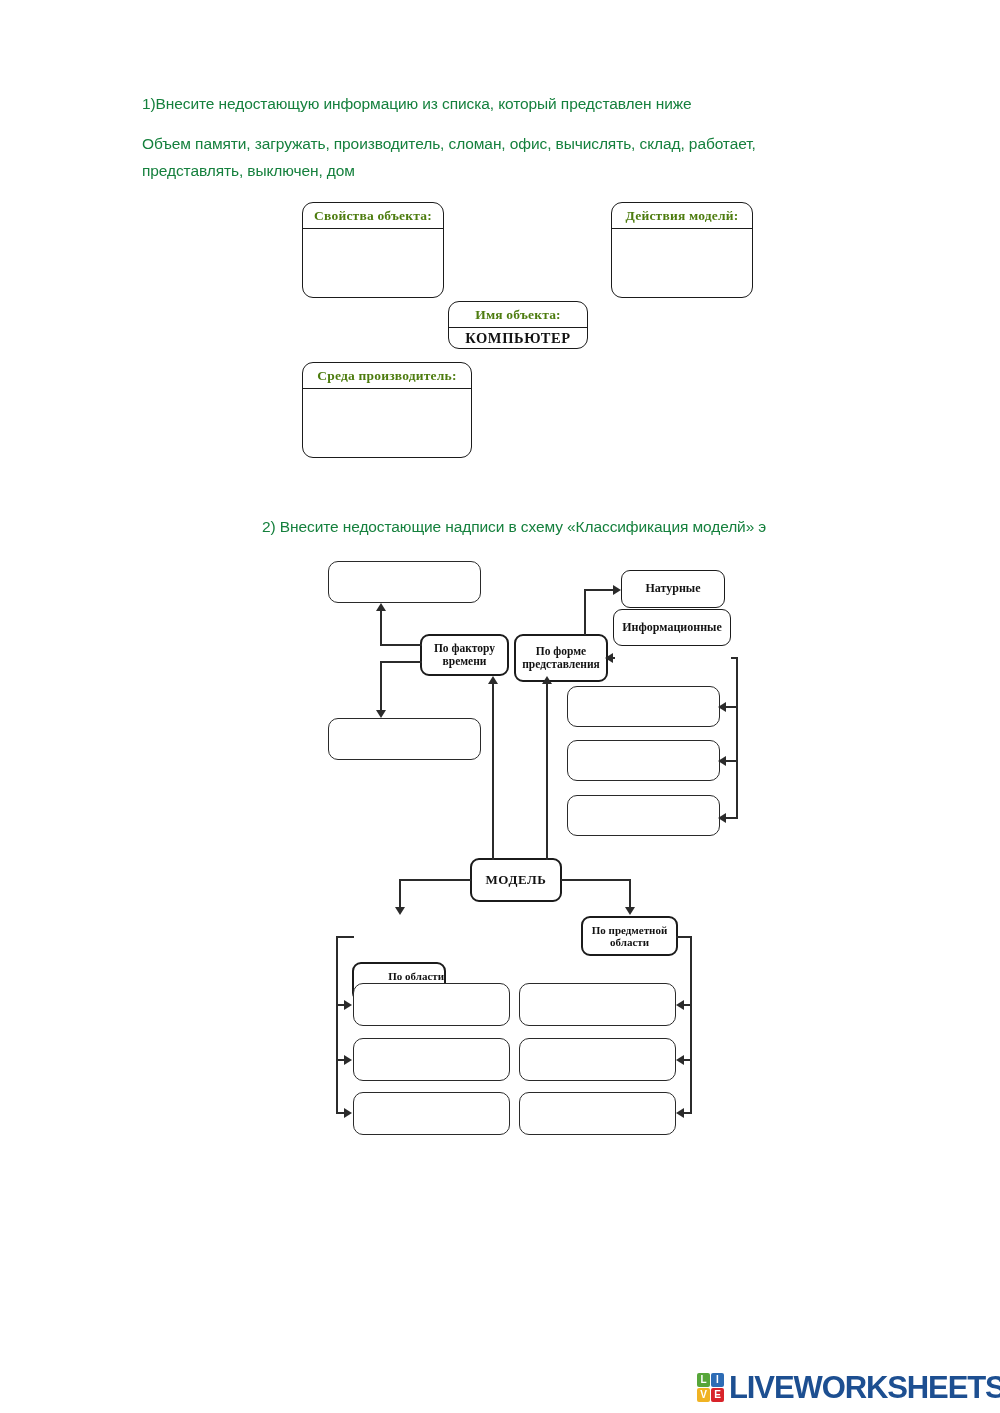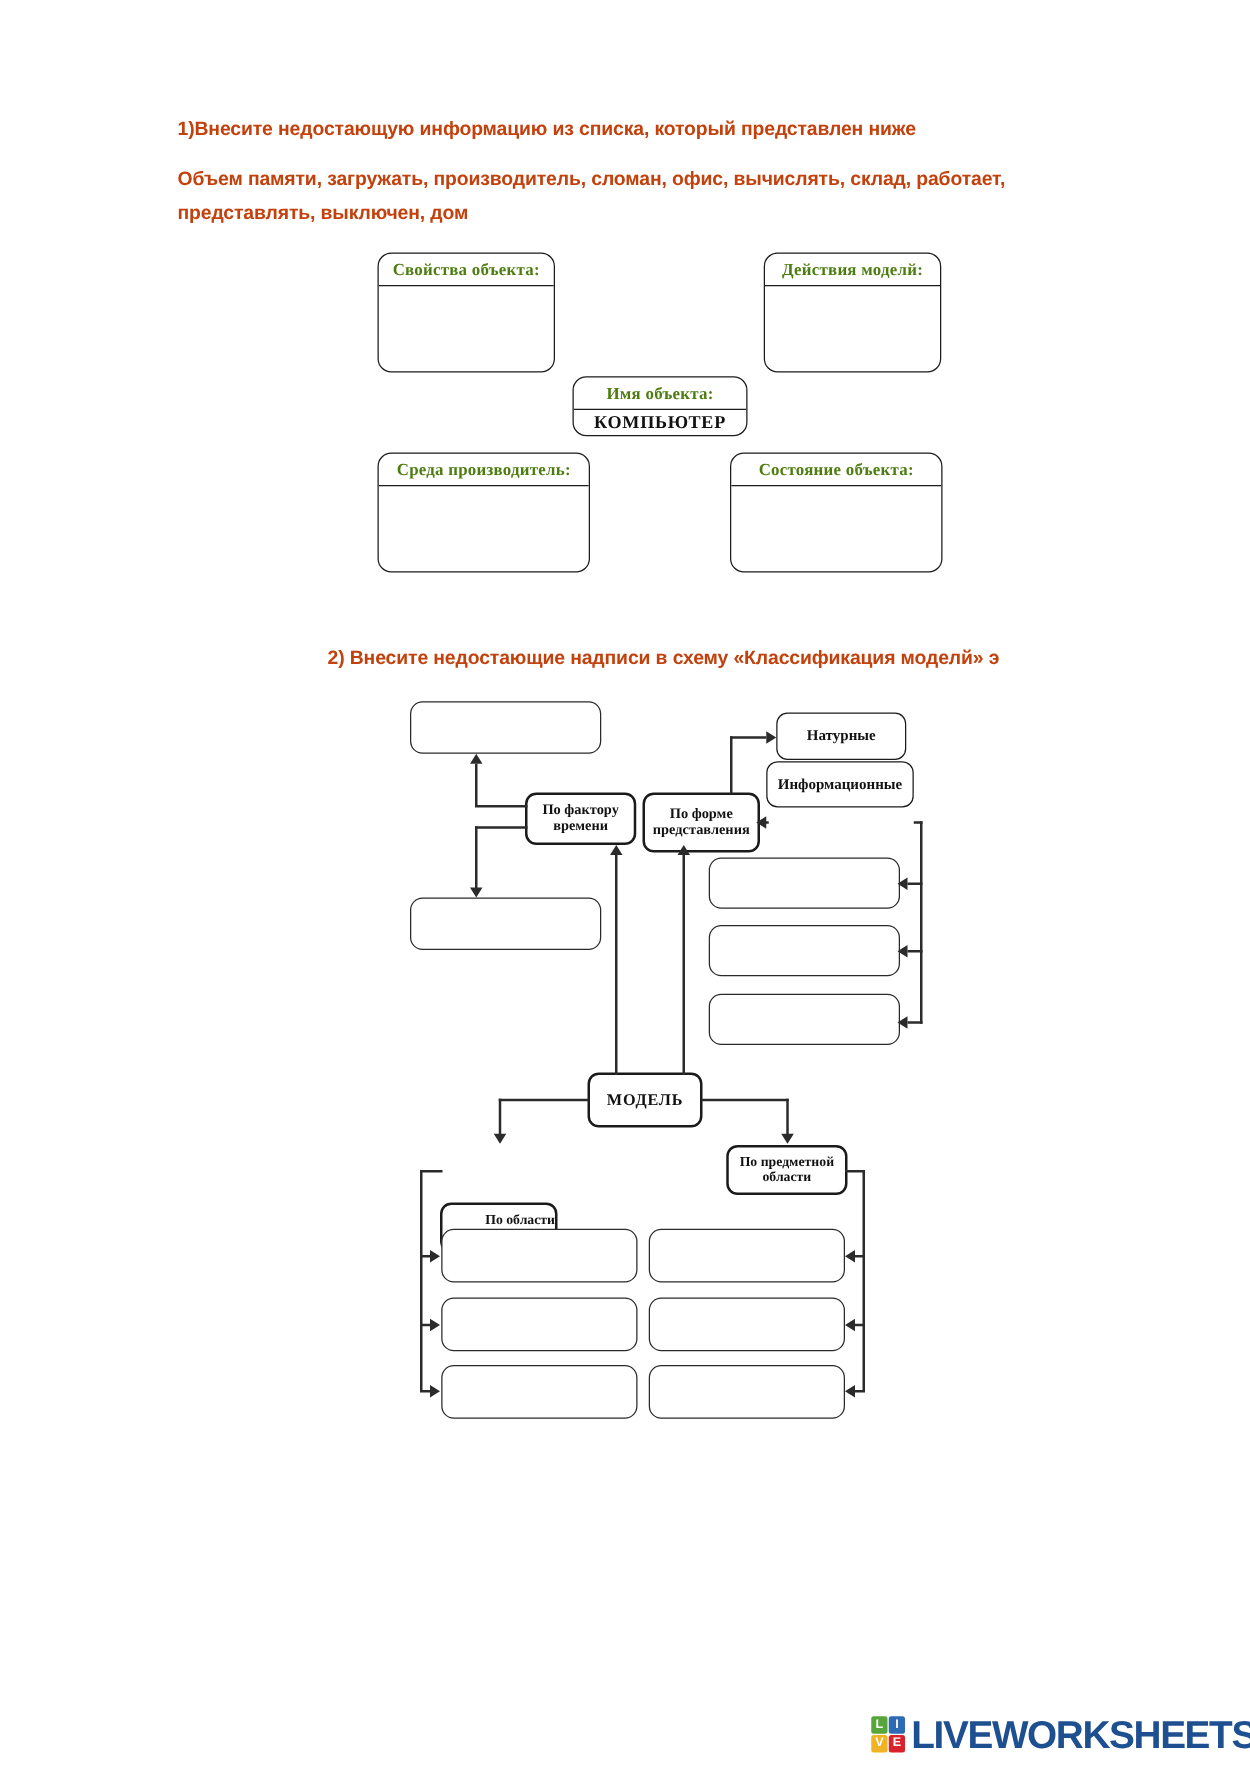--- a/index.html
+++ b/index.html
@@ -15,23 +15,22 @@
     color: #1a1a1a;
     overflow: hidden;
   }
 
   
   .sheet-text {
     position: absolute;
     font-family: "Liberation Sans", sans-serif;
     font-size: 15.5px;
     line-height: 1.75;
-    color: #c2410c;
+    color: #15803d;
     letter-spacing: -0.1px;
-    font-weight: bold;
   }
   #task1-title { left: 142px; top: 90px; width: 760px; }
   #task1-wordbank { left: 142px; top: 130px; width: 700px; }
   #task2-title { left: 262px; top: 513px; width: 700px; font-size: 15.5px; }
 
   
   .diagram { position: absolute; }
 
   .node {
     position: absolute;
@@ -174,34 +173,30 @@
   <div class="card" style="left:302px; top:202px; width:142px; height:96px;">
     <div class="card-head">Свойства объекта:</div>
     <div class="card-body"></div>
   </div>
 
   <div class="card" style="left:611px; top:202px; width:142px; height:96px;">
     <div class="card-head">Действия моделй:</div>
     <div class="card-body"></div>
   </div>
 
-  <div class="card" style="left:458px; top:301px; width:140px; height:48px;">
+  <div class="card" style="left:448px; top:301px; width:140px; height:48px;">
     <div class="card-head">Имя объекта:</div>
     <div class="card-body">КОМПЬЮТЕР</div>
   </div>
 
   <div class="card" style="left:302px; top:362px; width:170px; height:96px;">
     <div class="card-head">Среда производитель:</div>
     <div class="card-body"></div>
   </div>
 
-  <div class="card" style="left:584px; top:362px; width:170px; height:96px;">
-    <div class="card-head">Состояние объекта:</div>
-    <div class="card-body"></div>
-  </div>
 </div>
 
 <div class="sheet-text" id="task2-title">2) Внесите недостающие надписи в схему «Классификация моделй» э</div>
 
 <div class="diagram" style="left:0; top:0; width:1000px; height:1200px;">
 
   <div class="blank" style="left:328px; top:561px; width:153px; height:42px;"></div>
   <div class="blank" style="left:328px; top:718px; width:153px; height:42px;"></div>
 
   <div class="node" style="left:420px; top:634px; width:89px; height:42px; font-size:11.5px;">

